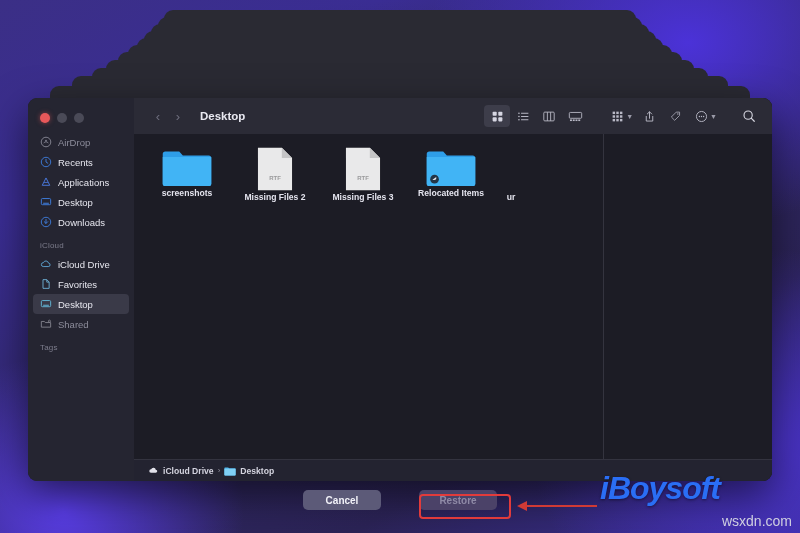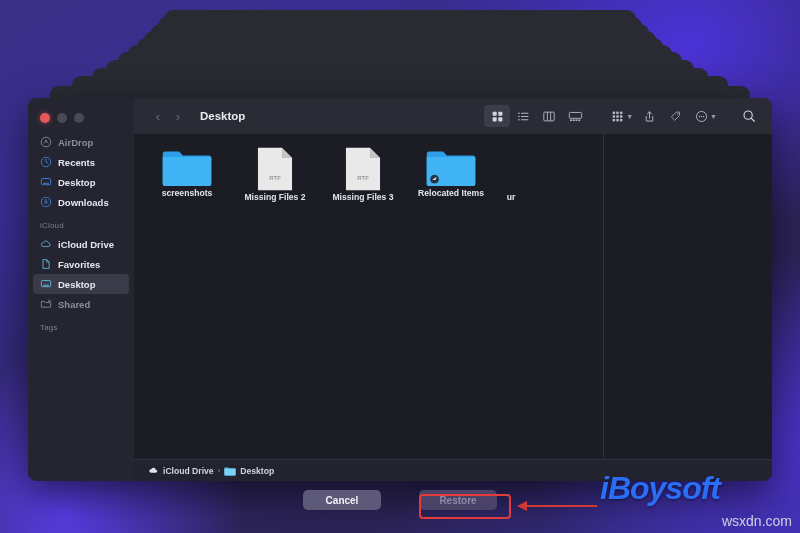--- a/index.html
+++ b/index.html
@@ -59,21 +59,21 @@
   .dot.gray { background: #4a4a57; }
 
   .sect {
     font-size: 8px; color: #7d7d8c; letter-spacing: .2px;
     padding: 9px 0 4px 12px;
   }
   .srow {
     display: flex; align-items: center; gap: 6px;
     height: 20px; margin: 0 5px; padding-left: 7px;
     border-radius: 4px;
-    font-size: 9.5px; color: #e7e7ef; font-weight: bold;
+    font-size: 9.5px; color: #e7e7ef; font-weight: normal;
     white-space: nowrap;
   }
   .srow.sel { background: #3a3a48; }
   .srow.dim { color: #8d8d9b; }
   .sicon { width: 12px; height: 12px; flex-shrink: 0; display: block; }
 
   
   #content { flex: 1; background: #1c1c25; display: flex; flex-direction: column; min-width: 0; position: relative; }
   #toolbar {
     height: 36px; background: #2b2b36;
@@ -184,20 +184,27 @@
         </div>
 
         <div class="srow">
           <svg class="sicon" viewBox="0 0 16 16">
               <circle cx="8" cy="8" r="6.3" fill="none" stroke="#3f7fe0" stroke-width="1.2"></circle>
               <path d="M8 4.4V8l2.4 1.6" fill="none" stroke="#3f7fe0" stroke-width="1.2" stroke-linecap="round"></path>
             </svg>
           <span>Recents</span>
         </div>
 
+        <div class="srow">
+          <svg class="sicon" viewBox="0 0 16 16">
+              <path d="M8 2.6 13 12.4H3z" fill="none" stroke="#4a7ae0" stroke-width="1.25" stroke-linejoin="round"></path>
+              <path d="M5.4 8.6h5.2" stroke="#4a7ae0" stroke-width="1.1"></path>
+            </svg>
+          <span>Applications</span>
+        </div>
 
         <div class="srow">
           <svg class="sicon" viewBox="0 0 16 16">
               <rect x="1.8" y="3.4" width="12.4" height="8.2" rx="1.4" fill="none" stroke="#3f7fe0" stroke-width="1.25"></rect>
               <rect x="4.2" y="9" width="7.6" height="1.3" fill="#3f7fe0"></rect>
             </svg>
           <span>Desktop</span>
         </div>
 
         <div class="srow">

